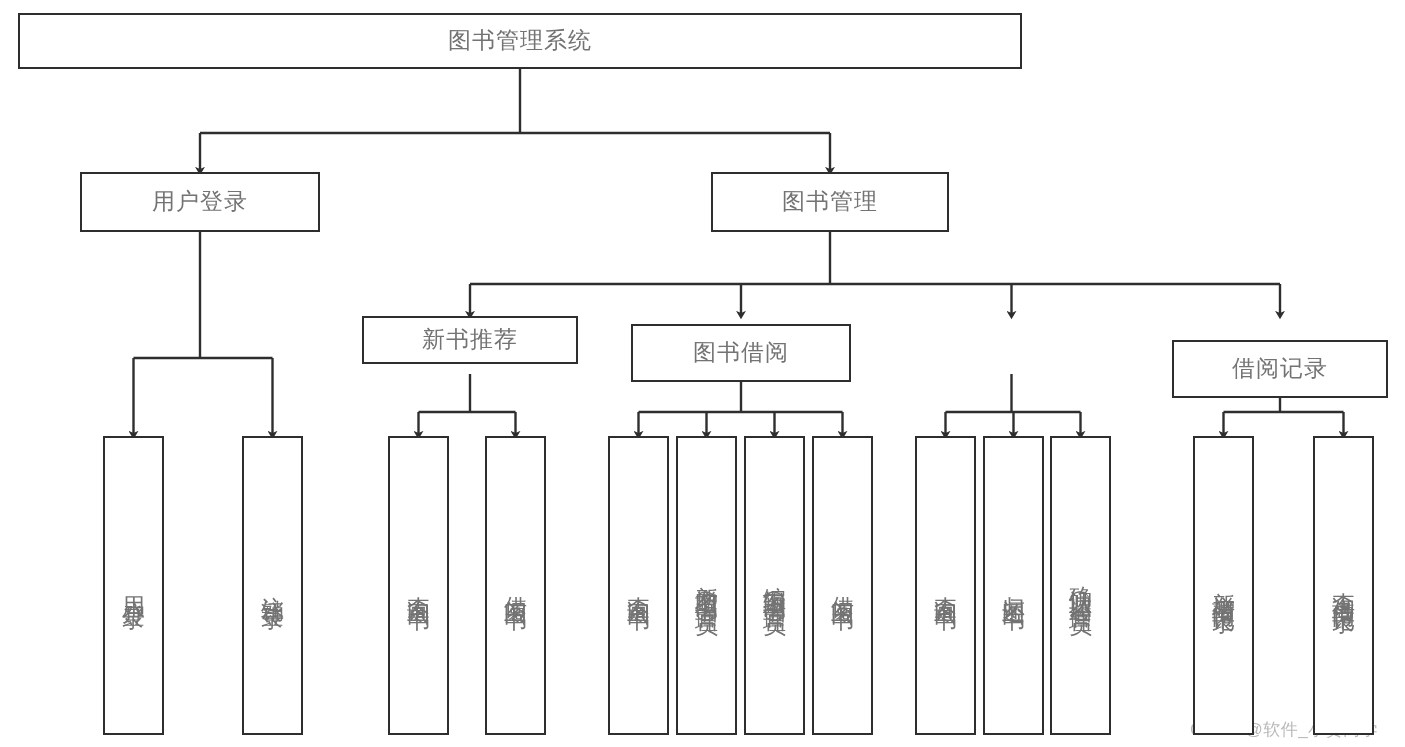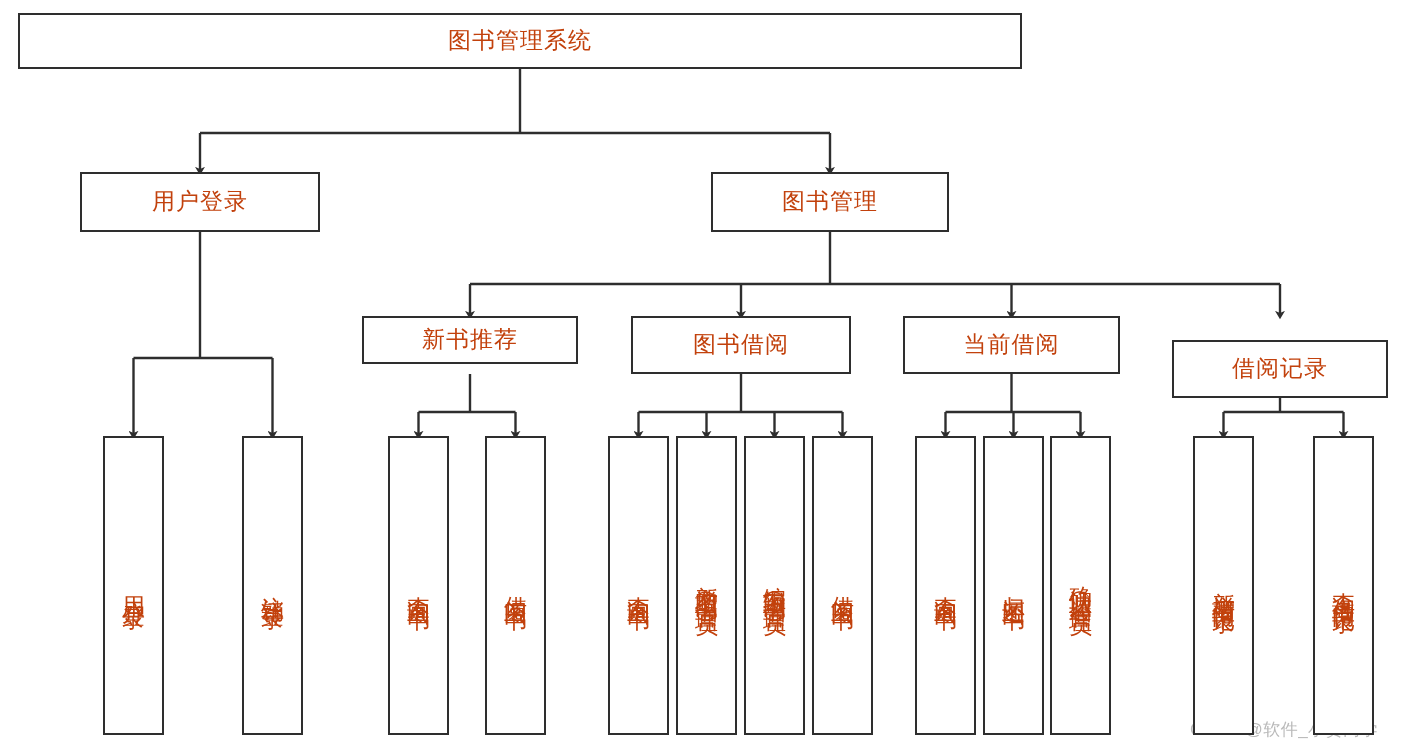--- a/index.html
+++ b/index.html
@@ -27,21 +27,21 @@
     pointer-events: none;
   }
   .node {
     position: absolute;
     box-sizing: border-box;
     border: 2px solid #2e2e2e;
     background: #ffffff;
     display: flex;
     align-items: center;
     justify-content: center;
-    color: #c2410c;
+    color: #737373;
   }
   .node.horiz {
     font-size: 23px;
     letter-spacing: 1px;
     line-height: 1.2;
   }
   .node.root {
     font-size: 23px;
   }
   .node.vert {
@@ -123,25 +123,22 @@
     </div>
     <div class="node lvl2 horiz" style="left: 80px; top: 172px; width: 240px; height: 60px;">
       <span class="hlabel">用户登录</span>
     </div>
     <div class="node lvl2 horiz" style="left: 711px; top: 172px; width: 238px; height: 60px;">
       <span class="hlabel">图书管理</span>
     </div>
     <div class="node lvl3 horiz" style="left: 362px; top: 316px; width: 216px; height: 48px;">
       <span class="hlabel">新书推荐</span>
     </div>
-    <div class="node lvl3 horiz" style="left: 631px; top: 316px; width: 220px; height: 58px;">
+    <div class="node lvl3 horiz" style="left: 631px; top: 324px; width: 220px; height: 58px;">
       <span class="hlabel">图书借阅</span>
-    </div>
-    <div class="node lvl3 horiz" style="left: 903px; top: 316px; width: 217px; height: 58px;">
-      <span class="hlabel">当前借阅</span>
     </div>
     <div class="node lvl3 horiz" style="left: 1172px; top: 316px; width: 216px; height: 58px; margin-top: 24px;">
       <span class="hlabel">借阅记录</span>
     </div>
     <div class="node leaf vert" style="left: 103px; top: 436px; width: 61px; height: 299px;">
       <span class="vlabel">用户登录</span>
     </div>
     <div class="node leaf vert" style="left: 242px; top: 436px; width: 61px; height: 299px;">
       <span class="vlabel">注销登录</span>
     </div>

